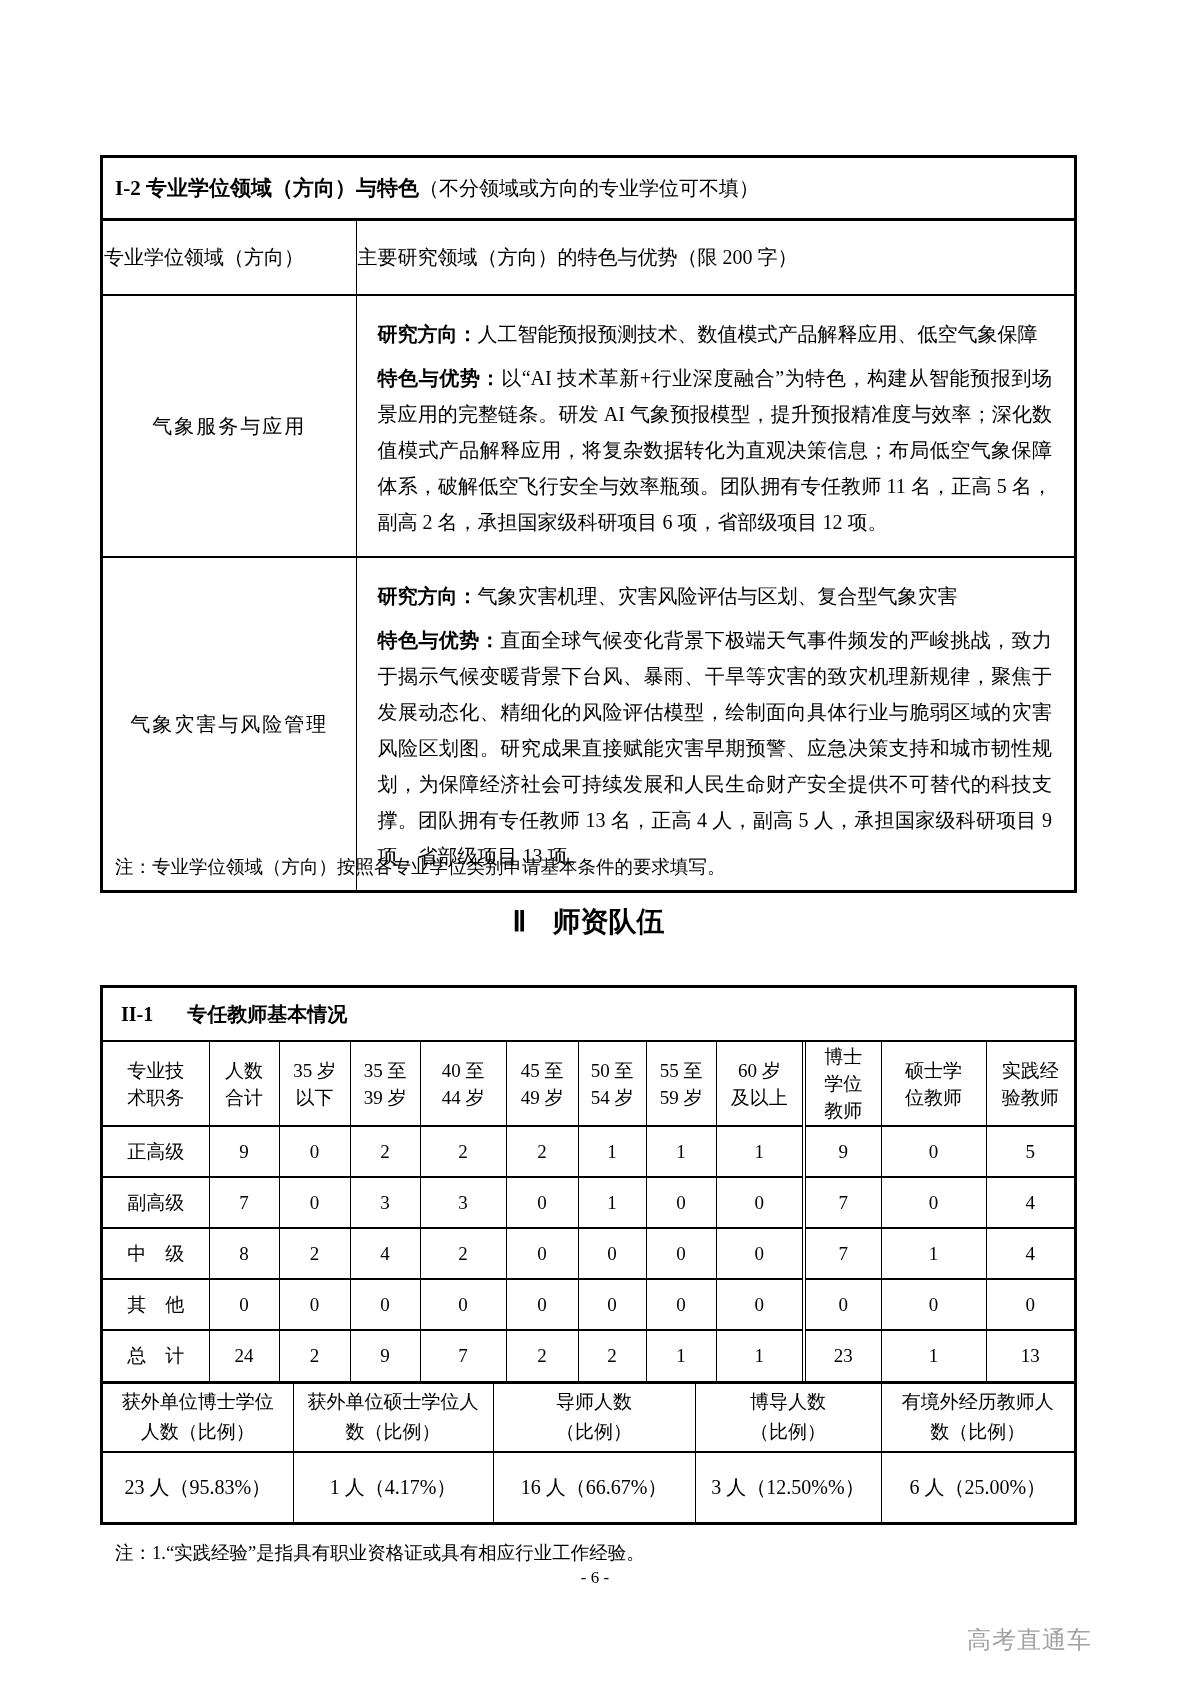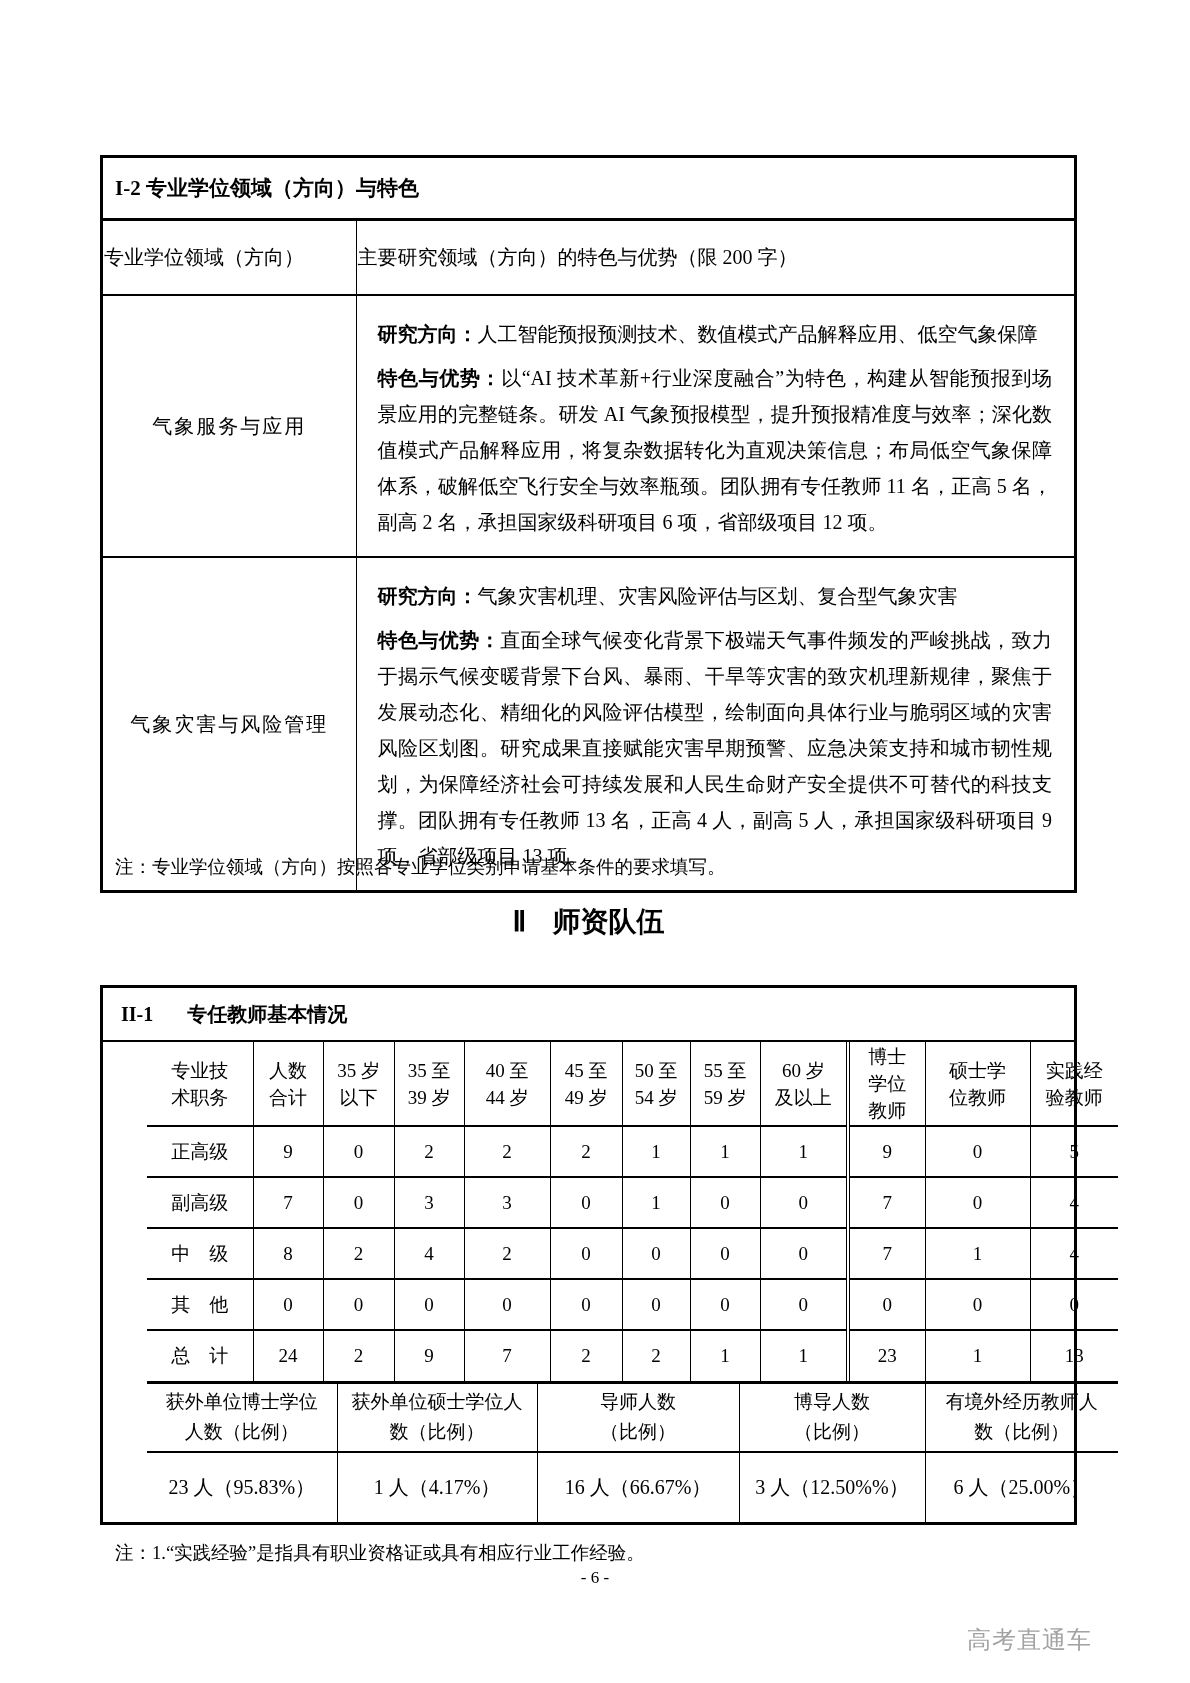--- a/index.html
+++ b/index.html
@@ -27,21 +27,21 @@
   .note{position:absolute;left:115px;font-size:18.5px;}
   .note1{top:854px;}
   
   .sec2{position:absolute;left:100px;top:903px;width:977px;margin:0;text-align:center;
         font-family:"Liberation Sans","DejaVu Sans",sans-serif;font-size:28px;font-weight:bold;}
   .sec2 .num{margin-right:26px;font-family:"Liberation Serif",serif;}
   
   .t2{position:absolute;left:100px;top:985px;width:977px;border:3px solid #000;box-sizing:border-box;}
   .t2-title{border-bottom:2px solid #000;height:52px;display:flex;align-items:center;padding:0 18px;font-size:20px;font-weight:bold;}
   .t2-title .code{margin-right:34px;}
-  .t2 table{width:100%;border-collapse:collapse;table-layout:fixed;margin-left:44px;}
+  .t2 table{width:100%;border-collapse:collapse;table-layout:fixed;}
   .t2 td{border-left:1px solid #000;border-bottom:2px solid #000;text-align:center;vertical-align:middle;box-sizing:border-box;font-size:19px;}
   .t2 td:first-child{border-left:none;}
   .grid tr.ghead td{height:82px;white-space:pre-line;line-height:27px;}
   .grid tr.drow td{height:51px;}
   .grid tr.drow:last-child td{border-bottom:none;}
   .grid td.dl{border-left:4px double #000;}
   .summary{border-top:3px solid #000;}
   .summary tr.shead td{height:69px;white-space:pre-line;line-height:30px;border-bottom:2px solid #000;}
   .summary tr.sval td{height:70px;border-bottom:none;font-size:20px;}
   .note2{top:1540px;}
@@ -51,20 +51,21 @@
              font-family:"Liberation Sans","DejaVu Sans",sans-serif;letter-spacing:1px;}
 </style>
 </head>
 <body>
 
 <div class="page">
 
   <div class="t1">
     <div class="t1-title">
       <b>I-2 专业学位领域（方向）与特色</b>
+        <span class="paren">（不分领域或方向的专业学位可不填）</span>
     </div>
     <table>
       <colgroup>
           <col style="width:253px">
           <col>
         </colgroup>
       <tbody>
           <tr class="hrow">
         <td>专业学位领域（方向）</td>
         <td>主要研究领域（方向）的特色与优势（限 200 字）</td>

